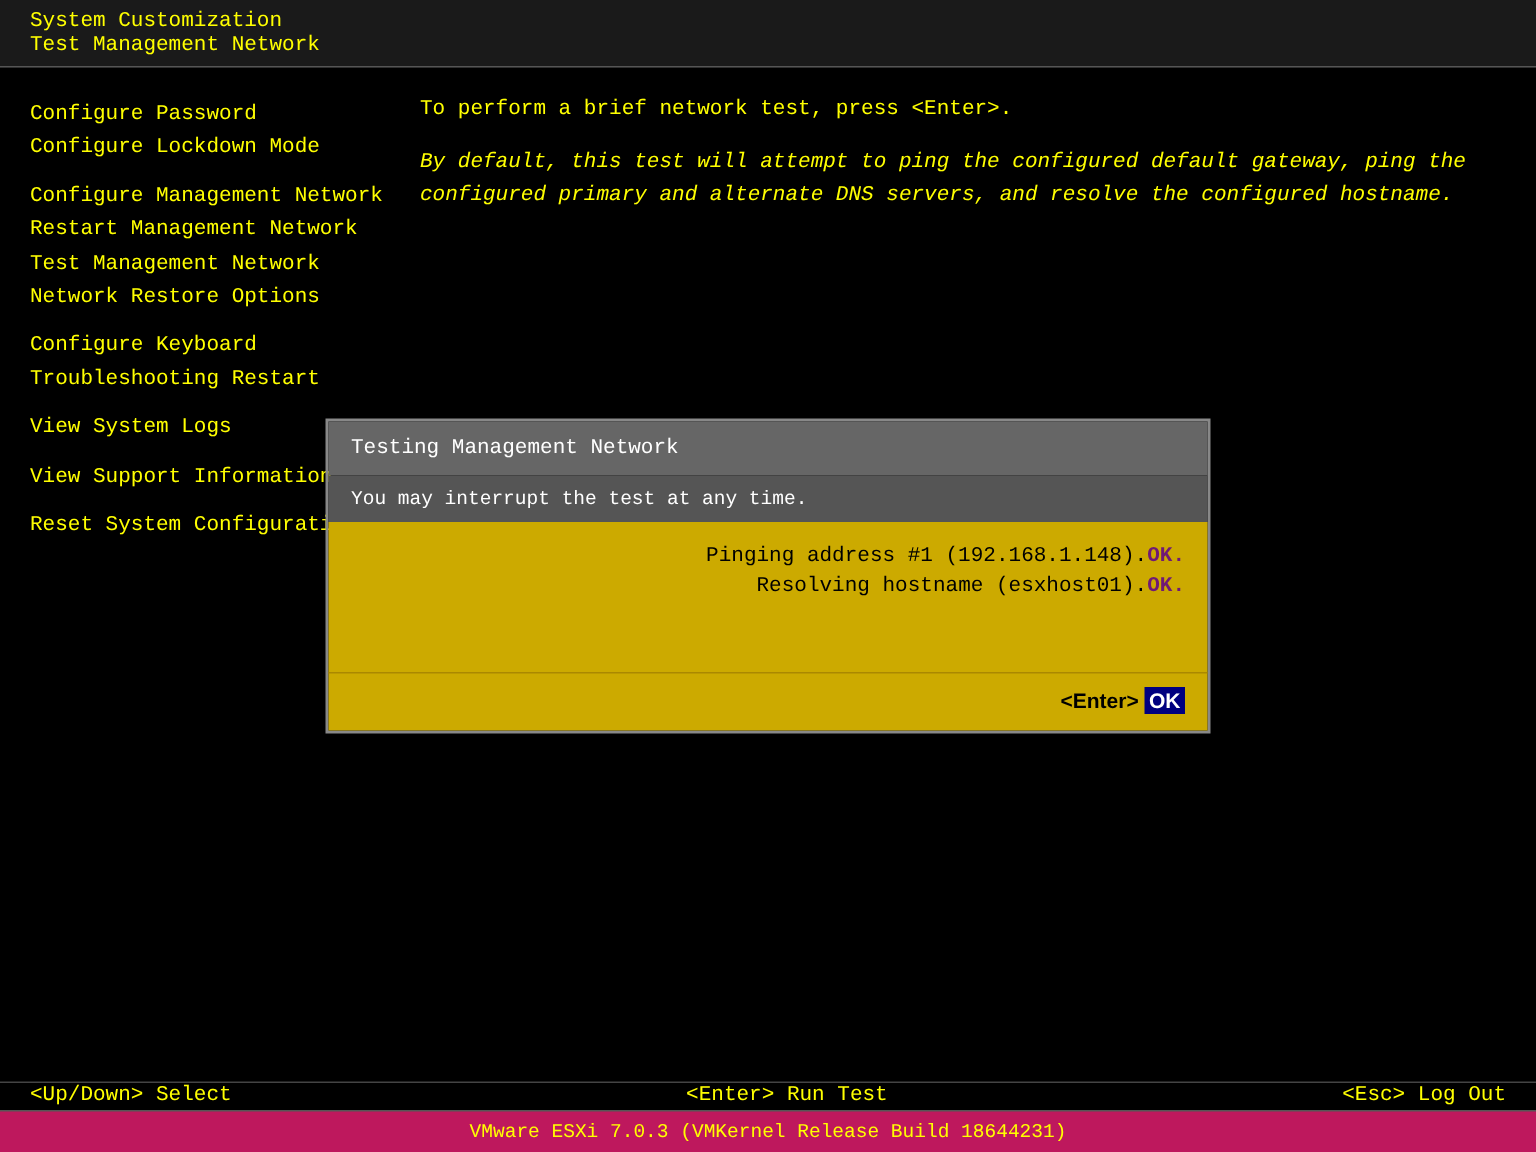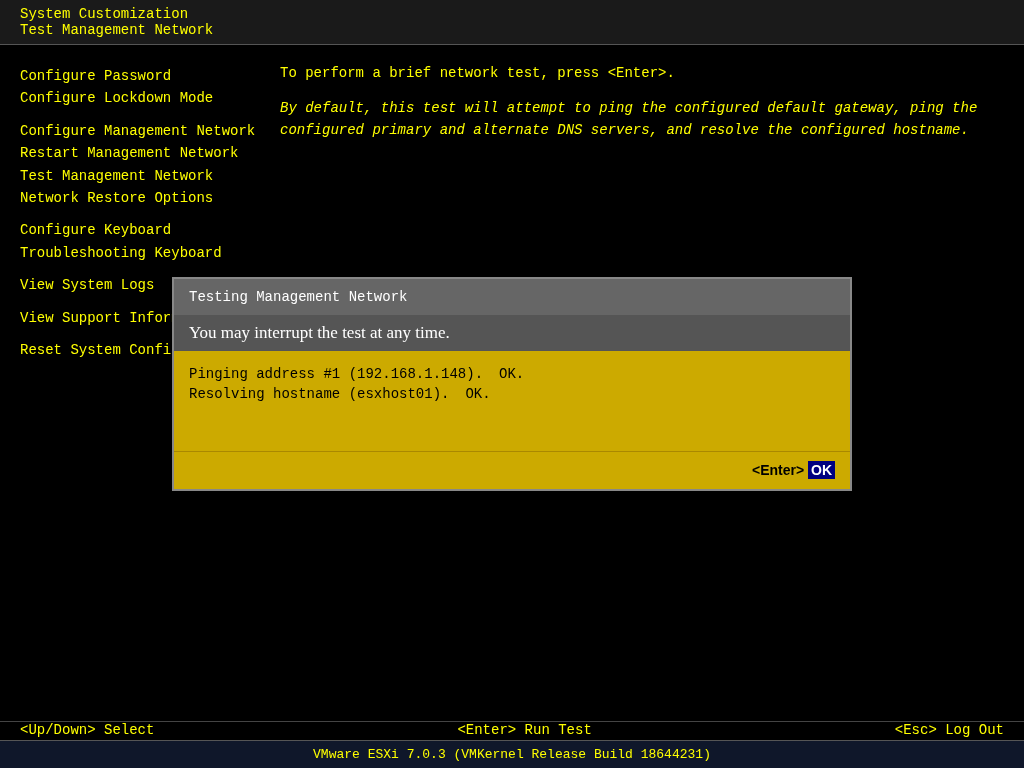--- a/index.html
+++ b/index.html
@@ -73,21 +73,21 @@
       color: #ffff00;
       border-top: 1px solid #444;
     }
 
     
     #footer {
       position: absolute;
       bottom: 0;
       left: 0;
       right: 0;
-      background-color: #0f172a;
+      background-color: #be185d;
       border-top: 1px solid #555;
       text-align: center;
       padding: 6px;
       color: #ffff00;
       font-size: 13px;
     }
 
     
     #modal-overlay {
       position: absolute;
@@ -95,58 +95,56 @@
       left: 0;
       right: 0;
       bottom: 0;
       display: flex;
       align-items: center;
       justify-content: center;
       pointer-events: none;
     }
 
     #modal {
-      width: 680px;
+      width: 590px;
       border: 2px solid #888;
       pointer-events: all;
     }
 
     #modal-header {
       background-color: #666666;
       padding: 10px 15px;
       color: #ffffff;
       font-size: 14px;
     }
 
     #modal-subtitle {
       background-color: #555555;
       padding: 8px 15px;
       color: #ffffff;
-      font-size: 17px;
-      font-family: Liberation Serif, serif;
+      font-size: 13px;
     }
 
     #modal-body {
       background-color: #ccaa00;
       padding: 15px;
       color: #000000;
       min-height: 100px;
     }
 
     .result-row {
       display: flex;
-      justify-content: flex-start;
+      justify-content: flex-end;
       margin-bottom: 4px;
       font-size: 14px;
-      gap: 16px;
     }
 
     .result-status {
-      color: #000000;
-      font-weight: normal;
+      color: #701a75;
+      font-weight: bold;
     }
 
     #modal-footer {
       background-color: #ccaa00;
       padding: 10px 15px;
       text-align: right;
       border-top: 1px solid #aa8800;
     }
 
     #enter-ok-btn {
@@ -177,21 +175,21 @@
     <div id="sidebar-items">
         <div class="menu-item">Configure Password</div>
         <div class="menu-item">Configure Lockdown Mode</div>
         <div class="spacer"></div>
         <div class="menu-item">Configure Management Network</div>
         <div class="menu-item">Restart Management Network</div>
         <div class="menu-item">Test Management Network</div>
         <div class="menu-item">Network Restore Options</div>
         <div class="spacer"></div>
         <div class="menu-item">Configure Keyboard</div>
-        <div class="menu-item">Troubleshooting Keyboard</div>
+        <div class="menu-item">Troubleshooting Restart</div>
         <div class="spacer"></div>
         <div class="menu-item">View System Logs</div>
         <div class="spacer"></div>
         <div class="menu-item">View Support Information</div>
         <div class="spacer"></div>
         <div class="menu-item">Reset System Configuration</div>
       </div>
   </div>
 
   <div id="right-panel">

